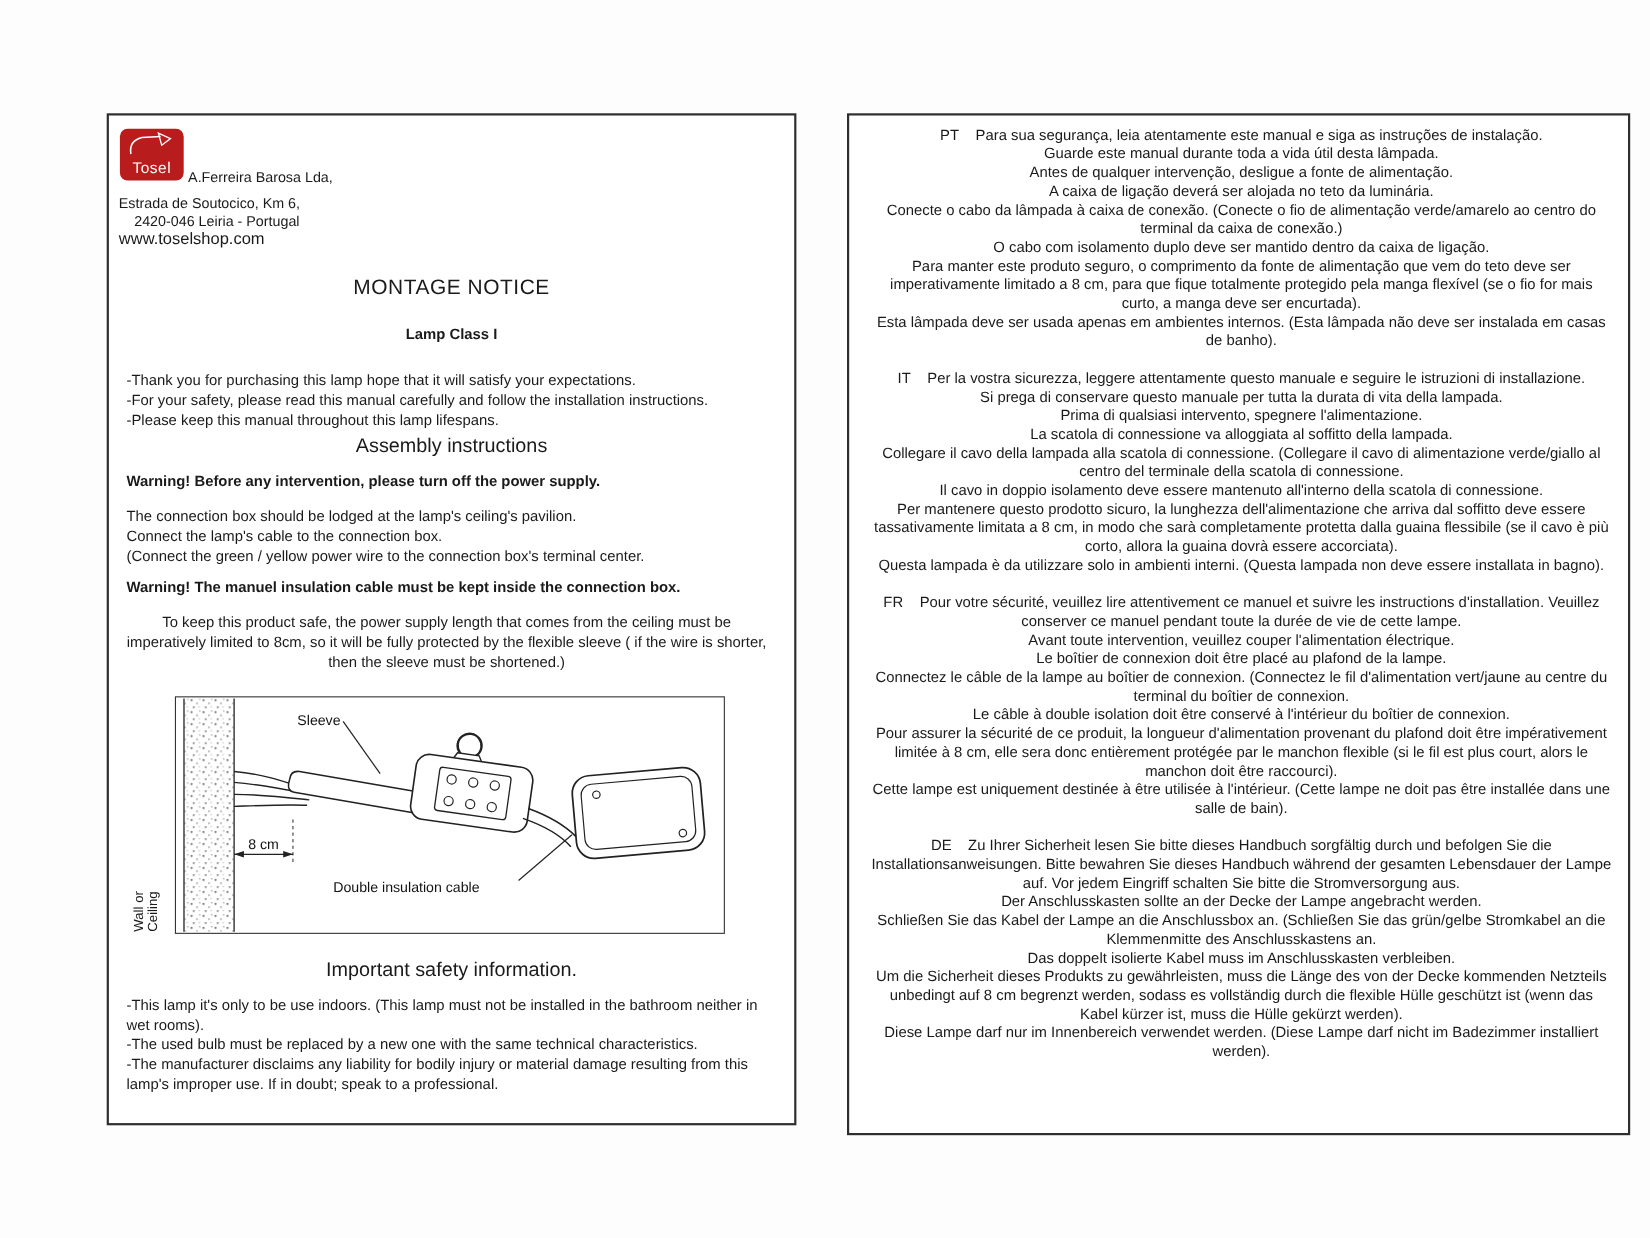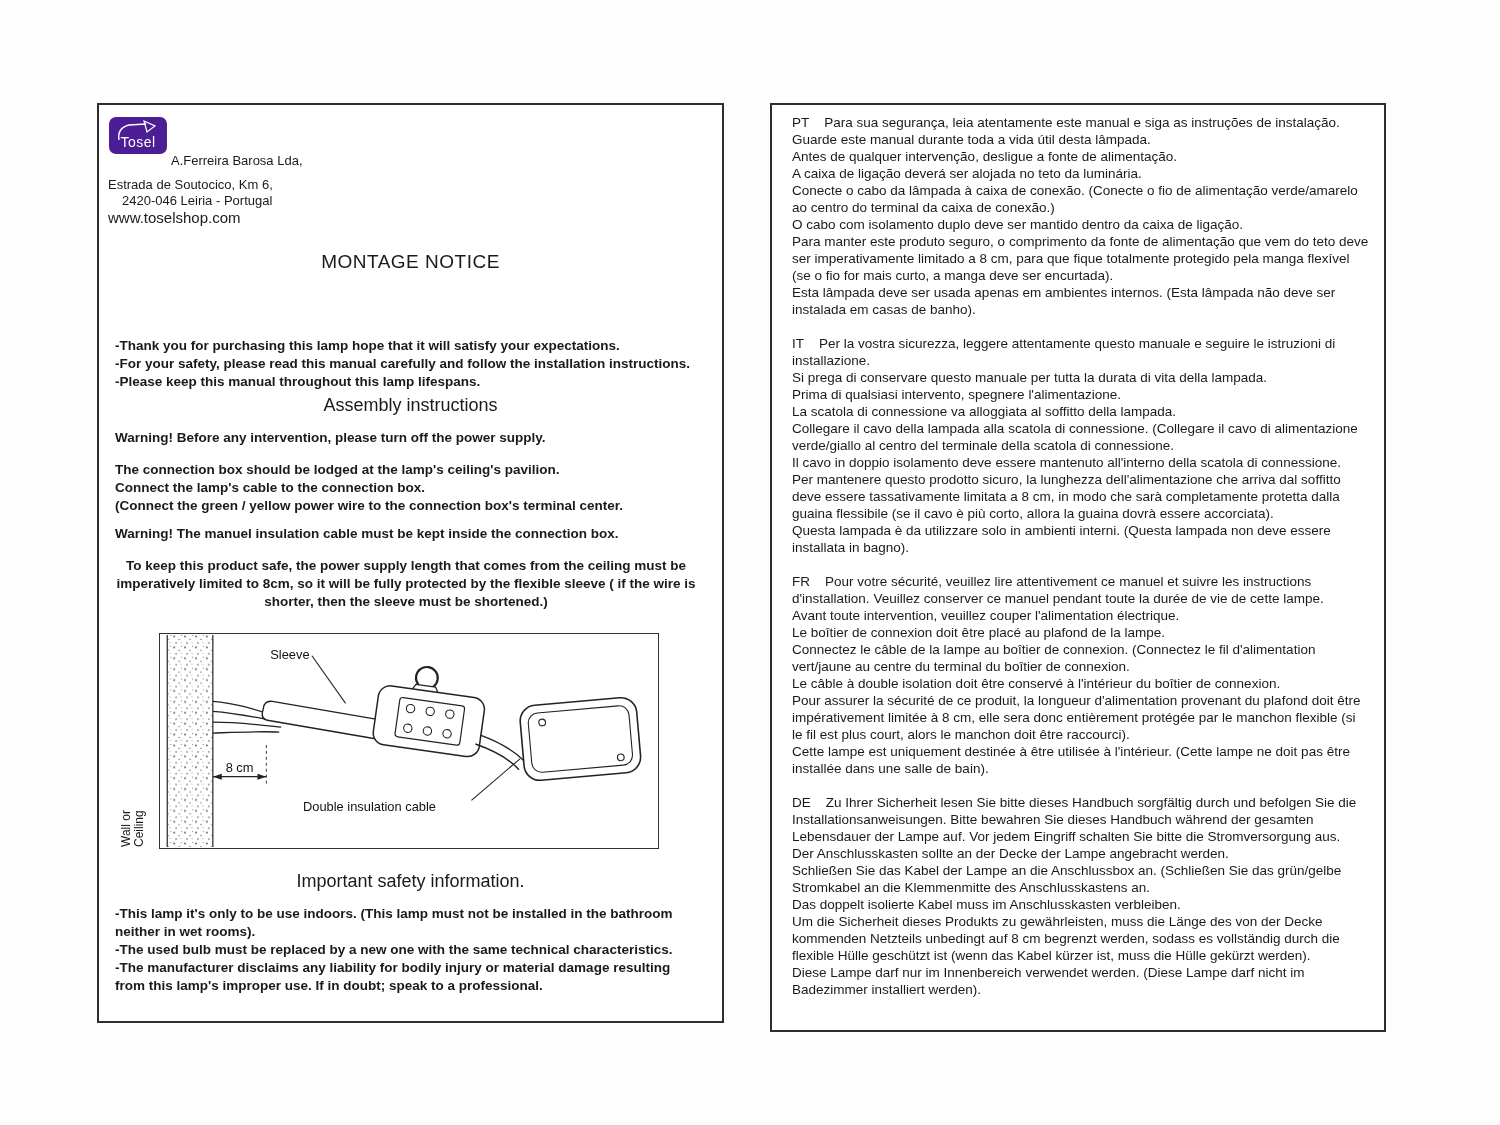--- a/index.html
+++ b/index.html
@@ -1,37 +1,37 @@
 <!DOCTYPE html>
 <html><head>
 <meta charset="utf-8">
 <style>
   * { margin:0; padding:0; box-sizing:border-box; }
   html,body { width:1500px; height:1125px; background:#fdfdfd; overflow:hidden;
               font-family:"Liberation Sans", sans-serif; color:#1a1a1a; }
   .page { position:absolute; background:#fff; border:2px solid #2e2e2e; }
   .page-left  { left:97px;  top:103px; width:627px; height:920px; overflow:hidden; }
-  .page-right { left:770px; top:103px; width:616px; height:929px; overflow:hidden;
-                padding:9px 15px 8px 20px; font-size:13.5px; line-height:17px; }
+  .page-right { left:770px; top:103px; width:712px; height:929px; overflow:hidden;
+                padding:9px 15px 8px 20px; font-size:13.5px; line-height:17px;text-align:center; }
   .ml { white-space:pre-line; }
 
   
   .abs { position:absolute; }
-  .logo { left:10px; top:12px; width:58px; height:37px; background:#4c1d95; border-radius:7px;
+  .logo { left:10px; top:12px; width:58px; height:47px; background:#b91c1c; border-radius:7px;
           display:flex; flex-direction:column; align-items:center; justify-content:flex-end; }
   .logo-text { color:#fff; font-size:14px; line-height:16px; padding-bottom:4px; letter-spacing:0.5px; }
   .logo-icon { position:absolute; top:3px; left:6px; }
   .company { left:72px; top:48px; font-size:13px; }
   .addr1 { left:9px; top:72px;  font-size:13px; }
   .addr2 { left:9px; top:88px;  font-size:13px;margin-left:14px; }
   .web   { left:9px; top:104px; font-size:15px; }
   .title    { left:0; right:0; top:146px; text-align:center; font-size:19px; font-weight:400; letter-spacing:0.5px; }
   .subtitle { left:0; right:0; top:191px; text-align:center; font-size:13.5px; font-weight:700; }
   .heading  { left:0; right:0; text-align:center; font-size:18px; font-weight:400; }
-  .para { left:16px; width:582px; font-size:13.5px; line-height:18px;font-weight:bold; }
+  .para { left:16px; width:582px; font-size:13.5px; line-height:18px; }
   .bold { font-weight:700; }
   .pos-intro   { top:232px; }
   .pos-assembly{ top:290px; }
   .pos-warn1   { top:324px; }
   .pos-steps   { top:356px; }
   .pos-warn2   { top:420px; }
   .pos-sleeve  { top:452px;text-align:center; }
   .pos-safehead{ top:766px; }
   .pos-safetext{ top:800px; }
   .diagram-row { left:0; top:528px; width:627px; height:216px; }
@@ -57,20 +57,21 @@
     </svg>
     <span class="logo-text">Tosel</span>
   </div>
 
   <div class="abs company">A.Ferreira Barosa Lda,</div>
   <div class="abs addr1">Estrada de Soutocico, Km 6,</div>
   <div class="abs addr2">2420-046 Leiria - Portugal</div>
   <div class="abs web">www.toselshop.com</div>
 
   <h1 class="abs title">MONTAGE NOTICE</h1>
+  <h2 class="abs subtitle">Lamp Class I</h2>
 
   <p class="abs para ml pos-intro">-Thank you for purchasing this lamp hope that it will satisfy your expectations.
 -For your safety, please read this manual carefully and follow the installation instructions.
 -Please keep this manual throughout this lamp lifespans.</p>
 
   <h3 class="abs heading pos-assembly">Assembly instructions</h3>
   <p class="abs para bold pos-warn1">Warning! Before any intervention, please turn off the power supply.</p>
   <p class="abs para ml pos-steps">The connection box should be lodged at the lamp's ceiling's pavilion.
 Connect the lamp's cable to the connection box.
 (Connect the green / yellow power wire to the connection box's terminal center.</p>

